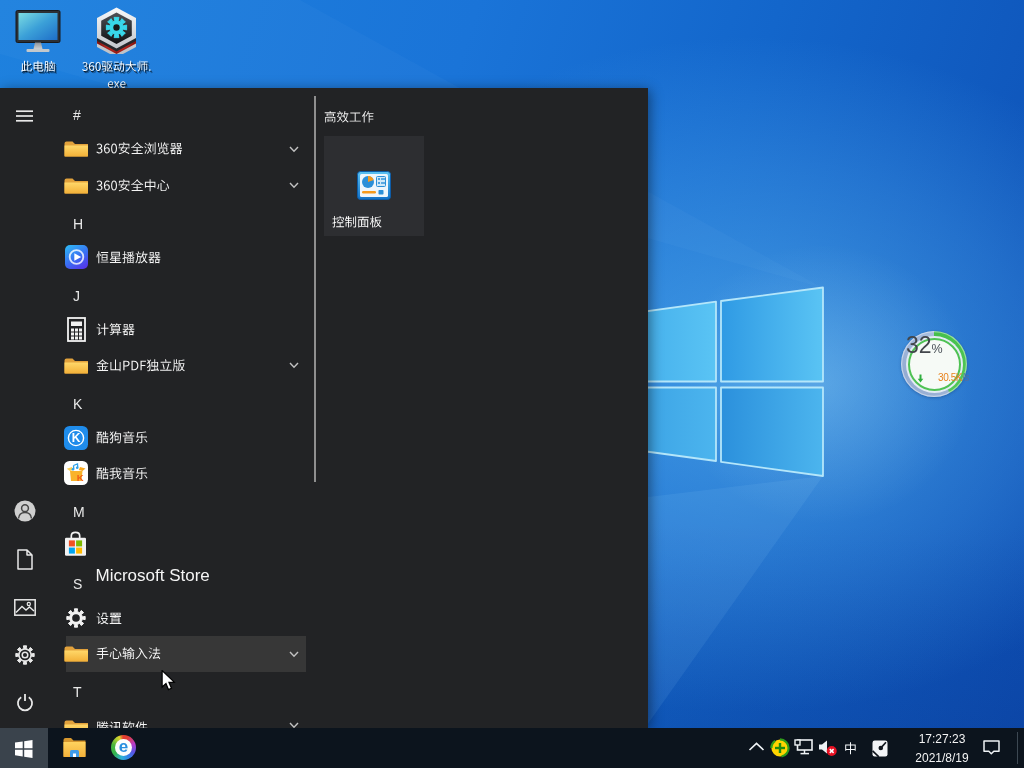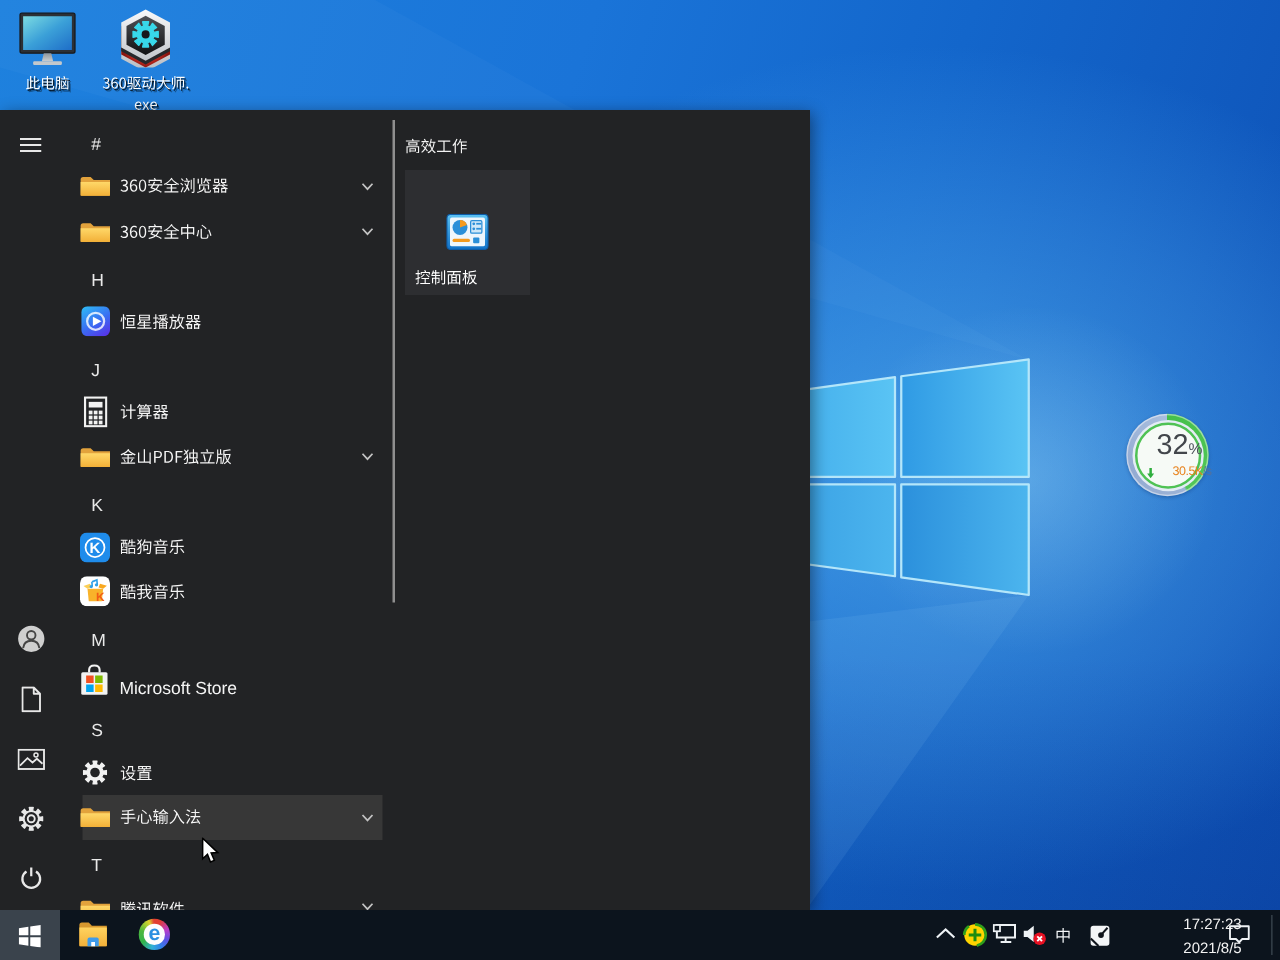--- a/index.html
+++ b/index.html
@@ -7,21 +7,21 @@
 #wall{position:absolute;left:0;top:0;width:1024px;height:728px;
 background:
  linear-gradient(to bottom, rgba(0,0,0,0) 72%, rgba(6,32,105,0.16) 100%),
  radial-gradient(630px 470px at 750px 375px, rgba(108,203,252,.52) 0%, rgba(85,175,242,.28) 45%, rgba(60,140,225,0) 72%),
  linear-gradient(108deg,#1e81de 0%,#1a74d8 38%,#1366cb 62%,#0d4db2 100%);}
 #menu{position:absolute;left:0;top:88px;width:648px;height:640px;background:#222325;box-shadow:2px 2px 12px rgba(0,0,0,.45);}
 #taskbar{position:absolute;left:0;top:728px;width:1024px;height:40px;background:#0c141d;}
 #startbtn{position:absolute;left:0;top:728px;width:48px;height:40px;background:#3a434c;}
 .hl{position:absolute;left:66px;width:240px;height:36px;background:#373737;}
 .hdr{position:absolute;left:73px;font-size:14px;color:#e9e9e9;}
-.clk{position:absolute;left:932px;width:76px;text-align:center;color:#f3f3f3;font-size:12px;line-height:12px;}
+.clk{position:absolute;left:904px;width:76px;text-align:center;color:#f3f3f3;font-size:12px;line-height:12px;}
 </style></head>
 <body>
 <div id="scene">
 <div id="wall">
 <svg class="abs" style="left:0;top:0" width="1024" height="728" viewBox="0 0 1024 728">
  <defs>
   <linearGradient id="pane" x1="0" y1="0" x2="1" y2="0">
    <stop offset="0" stop-color="#2f9ae4"></stop>
             <stop offset="1" stop-color="#5ac4f4"></stop>
   </linearGradient>
@@ -108,21 +108,21 @@
       </svg>
 <svg style="position:absolute;left:106.9px;top:76.0px;overflow:visible" width="21" height="17" viewBox="0 -12.00 21 17.40">
         <path fill="#000" opacity="0.75" transform="translate(1.1,1.3)" d="M3.7 0.2C4.6 0.2 5.3 -0.1 5.9 -0.5L5.5 -1.2C5.0 -0.9 4.5 -0.7 3.9 -0.7C2.6 -0.7 1.8 -1.6 1.7 -3.0H6.1C6.1 -3.2 6.1 -3.4 6.1 -3.6C6.1 -5.5 5.2 -6.7 3.5 -6.7C2.1 -6.7 0.6 -5.4 0.6 -3.3C0.6 -1.1 2.0 0.2 3.7 0.2ZM1.7 -3.8C1.8 -5.1 2.6 -5.8 3.6 -5.8C4.6 -5.8 5.2 -5.1 5.2 -3.8Z M6.8 0.0H8.0L8.9 -1.5C9.1 -1.9 9.3 -2.3 9.5 -2.7H9.6C9.8 -2.3 10.1 -1.9 10.3 -1.5L11.2 0.0H12.4L10.3 -3.3L12.3 -6.5H11.1L10.3 -5.1C10.1 -4.7 9.9 -4.4 9.8 -4.0H9.7C9.5 -4.4 9.3 -4.7 9.1 -5.1L8.2 -6.5H7.0L9.0 -3.4Z M16.4 0.2C17.2 0.2 17.9 -0.1 18.5 -0.5L18.1 -1.2C17.6 -0.9 17.1 -0.7 16.5 -0.7C15.3 -0.7 14.4 -1.6 14.3 -3.0H18.7C18.7 -3.2 18.8 -3.4 18.8 -3.6C18.8 -5.5 17.8 -6.7 16.2 -6.7C14.7 -6.7 13.2 -5.4 13.2 -3.3C13.2 -1.1 14.6 0.2 16.4 0.2ZM14.3 -3.8C14.4 -5.1 15.3 -5.8 16.2 -5.8C17.2 -5.8 17.8 -5.1 17.8 -3.8Z"></path>
         <path fill="#000" opacity="0.35" transform="translate(2,2.4)" d="M3.7 0.2C4.6 0.2 5.3 -0.1 5.9 -0.5L5.5 -1.2C5.0 -0.9 4.5 -0.7 3.9 -0.7C2.6 -0.7 1.8 -1.6 1.7 -3.0H6.1C6.1 -3.2 6.1 -3.4 6.1 -3.6C6.1 -5.5 5.2 -6.7 3.5 -6.7C2.1 -6.7 0.6 -5.4 0.6 -3.3C0.6 -1.1 2.0 0.2 3.7 0.2ZM1.7 -3.8C1.8 -5.1 2.6 -5.8 3.6 -5.8C4.6 -5.8 5.2 -5.1 5.2 -3.8Z M6.8 0.0H8.0L8.9 -1.5C9.1 -1.9 9.3 -2.3 9.5 -2.7H9.6C9.8 -2.3 10.1 -1.9 10.3 -1.5L11.2 0.0H12.4L10.3 -3.3L12.3 -6.5H11.1L10.3 -5.1C10.1 -4.7 9.9 -4.4 9.8 -4.0H9.7C9.5 -4.4 9.3 -4.7 9.1 -5.1L8.2 -6.5H7.0L9.0 -3.4Z M16.4 0.2C17.2 0.2 17.9 -0.1 18.5 -0.5L18.1 -1.2C17.6 -0.9 17.1 -0.7 16.5 -0.7C15.3 -0.7 14.4 -1.6 14.3 -3.0H18.7C18.7 -3.2 18.8 -3.4 18.8 -3.6C18.8 -5.5 17.8 -6.7 16.2 -6.7C14.7 -6.7 13.2 -5.4 13.2 -3.3C13.2 -1.1 14.6 0.2 16.4 0.2ZM14.3 -3.8C14.4 -5.1 15.3 -5.8 16.2 -5.8C17.2 -5.8 17.8 -5.1 17.8 -3.8Z"></path>
         <path fill="#ffffff" d="M3.7 0.2C4.6 0.2 5.3 -0.1 5.9 -0.5L5.5 -1.2C5.0 -0.9 4.5 -0.7 3.9 -0.7C2.6 -0.7 1.8 -1.6 1.7 -3.0H6.1C6.1 -3.2 6.1 -3.4 6.1 -3.6C6.1 -5.5 5.2 -6.7 3.5 -6.7C2.1 -6.7 0.6 -5.4 0.6 -3.3C0.6 -1.1 2.0 0.2 3.7 0.2ZM1.7 -3.8C1.8 -5.1 2.6 -5.8 3.6 -5.8C4.6 -5.8 5.2 -5.1 5.2 -3.8Z M6.8 0.0H8.0L8.9 -1.5C9.1 -1.9 9.3 -2.3 9.5 -2.7H9.6C9.8 -2.3 10.1 -1.9 10.3 -1.5L11.2 0.0H12.4L10.3 -3.3L12.3 -6.5H11.1L10.3 -5.1C10.1 -4.7 9.9 -4.4 9.8 -4.0H9.7C9.5 -4.4 9.3 -4.7 9.1 -5.1L8.2 -6.5H7.0L9.0 -3.4Z M16.4 0.2C17.2 0.2 17.9 -0.1 18.5 -0.5L18.1 -1.2C17.6 -0.9 17.1 -0.7 16.5 -0.7C15.3 -0.7 14.4 -1.6 14.3 -3.0H18.7C18.7 -3.2 18.8 -3.4 18.8 -3.6C18.8 -5.5 17.8 -6.7 16.2 -6.7C14.7 -6.7 13.2 -5.4 13.2 -3.3C13.2 -1.1 14.6 0.2 16.4 0.2ZM14.3 -3.8C14.4 -5.1 15.3 -5.8 16.2 -5.8C17.2 -5.8 17.8 -5.1 17.8 -3.8Z"></path>
       </svg>
 
 <div class="abs" style="left:901px;top:331px;width:66px;height:66px;border-radius:50%;background:conic-gradient(#45c04b 0deg,#52c758 150deg,#9db3d6 153deg,#93abd2 250deg,#aabfde 360deg);box-shadow:inset 0 0 0 1.2px rgba(255,255,255,.45), 0 1px 3px rgba(0,30,90,.3);"></div>
 <div class="abs" style="left:905.5px;top:335.5px;width:57px;height:57px;border-radius:50%;background:#e4ecf5;"></div>
 <div class="abs" style="left:907.5px;top:337.5px;width:53px;height:53px;border-radius:50%;background:#f6faf6;border:2.5px solid #4fc254;box-sizing:border-box;"></div>
-<div class="abs" style="left:906px;top:344px;width:56px;text-align:right;color:#42464b;font-size:23px;line-height:23px;">32<span style="font-size:12.5px;color:#4a5058;">%</span></div>
+<div class="abs" style="left:906px;top:334px;width:56px;text-align:left;color:#42464b;font-size:23px;line-height:23px;">32<span style="font-size:12.5px;color:#4a5058;">%</span></div>
 <svg class="abs" style="left:916.5px;top:373.5px" width="7" height="9" viewBox="0 0 7 9">
         <path d="M3.5 8.6 L0.7 4.8 H2.5 V0.4 H4.5 V4.8 H6.3 Z" fill="#2fae3e"></path>
       </svg>
 <div class="abs" style="left:938px;top:372.5px;font-size:10px;line-height:10px;letter-spacing:-0.4px;"><span style="color:#e8821c;">30.5K</span><span style="color:#51719f;">/s</span></div>
 </div>
 
 <div id="menu"></div>
 
 <svg class="abs" style="left:16px;top:110px" width="18" height="12" viewBox="0 0 18 12">
  <g stroke="#e8e8e8" stroke-width="1.7">
@@ -280,21 +280,21 @@
   <rect x="4.9" y="16.6" width="6" height="6" fill="#00a4ef"></rect>
   <rect x="12.1" y="16.6" width="6" height="6" fill="#ffb900"></rect>
  </g>
 </svg>
 <svg class="abs" style="left:66px;top:608px" width="20" height="20" viewBox="0 0 20 20">
  <path d="M8.40 0.84 L11.60 0.84 L11.12 3.59 L13.74 4.67 L15.35 2.39 L17.61 4.65 L15.33 6.26 L16.41 8.88 L19.16 8.40 L19.16 11.60 L16.41 11.12 L15.33 13.74 L17.61 15.35 L15.35 17.61 L13.74 15.33 L11.12 16.41 L11.60 19.16 L8.40 19.16 L8.88 16.41 L6.26 15.33 L4.65 17.61 L2.39 15.35 L4.67 13.74 L3.59 11.12 L0.84 11.60 L0.84 8.40 L3.59 8.88 L4.67 6.26 L2.39 4.65 L4.65 2.39 L6.26 4.67 L8.88 3.59 Z" fill="#f2f2f2" stroke="#f2f2f2" stroke-width="1" stroke-linejoin="round"></path>
       <circle cx="10" cy="10" r="5.134" fill="#f2f2f2"></circle>
       <circle cx="10" cy="10" r="3.834" fill="#222325"></circle>
 </svg>
 
-<div class="abs" style="left:95.5px;top:542px;font-size:14px;color:#f5f5f5;">Microsoft Store</div>
+<div class="abs" style="left:95.5px;top:566px;font-size:17px;color:#f5f5f5;">Microsoft Store</div>
 
 <div class="abs" style="left:314px;top:96px;width:2px;height:386px;background:#8f8f8f;"></div>
 
 <div class="abs" style="left:324px;top:136px;width:100px;height:100px;background:#2d2e31;"></div>
 <svg class="abs" style="left:357px;top:171px" width="34" height="29" viewBox="0 0 34 29">
  <defs>
         <linearGradient id="cpb" x1="0" y1="0" x2="0" y2="1">
  <stop offset="0" stop-color="#5bc2f2"></stop>
           <stop offset="1" stop-color="#1272c8"></stop>
         </linearGradient>
@@ -409,18 +409,18 @@
  <line x1="0.6" y1="10.8" x2="6.8" y2="16.8" stroke="#10151c" stroke-width="1.7"></line>
 </svg>
 <svg class="abs" style="left:983px;top:740px" width="17" height="17" viewBox="0 0 17 17">
  <path d="M1 1 H16 V11.2 H10.8 L8.3 13.8 L5.8 11.2 H1 Z" fill="none" stroke="#eef2f5" stroke-width="1.5" stroke-linejoin="round"></path>
 </svg>
 <div class="abs" style="left:1017px;top:732px;width:1px;height:32px;background:#3d4852;"></div>
     <svg style="position:absolute;left:844.0px;top:739.5px;overflow:visible" width="15" height="18" viewBox="0 -13.00 15 17.55">
       <path fill="#f5f8fa" d="M6.0 -10.9V-8.6H1.2V-2.4H2.2V-3.2H6.0V1.0H7.0V-3.2H10.7V-2.5H11.7V-8.6H7.0V-10.9ZM2.2 -4.2V-7.6H6.0V-4.2ZM10.7 -4.2H7.0V-7.6H10.7Z"></path>
     </svg>
 <div class="clk" style="top:733px;">17:27:23</div>
-<div class="clk" style="top:752px;">2021/8/5</div>
+<div class="clk" style="top:752px;">2021/8/19</div>
 
 <svg class="abs" style="left:161px;top:670px" width="16" height="22" viewBox="0 0 14.5 20">
  <polygon points="1,0.5 1,15.5 4.5,12.3 6.7,17.8 9.5,16.6 7.2,11.2 12,11" fill="#ffffff" stroke="#000" stroke-width="1.1"></polygon>
 </svg>
 </div>
 
 </body></html>

